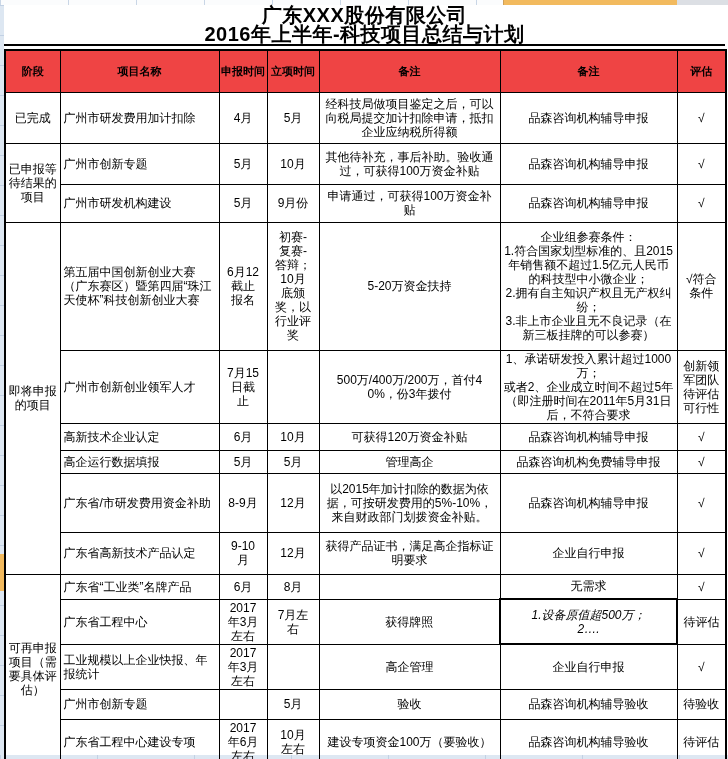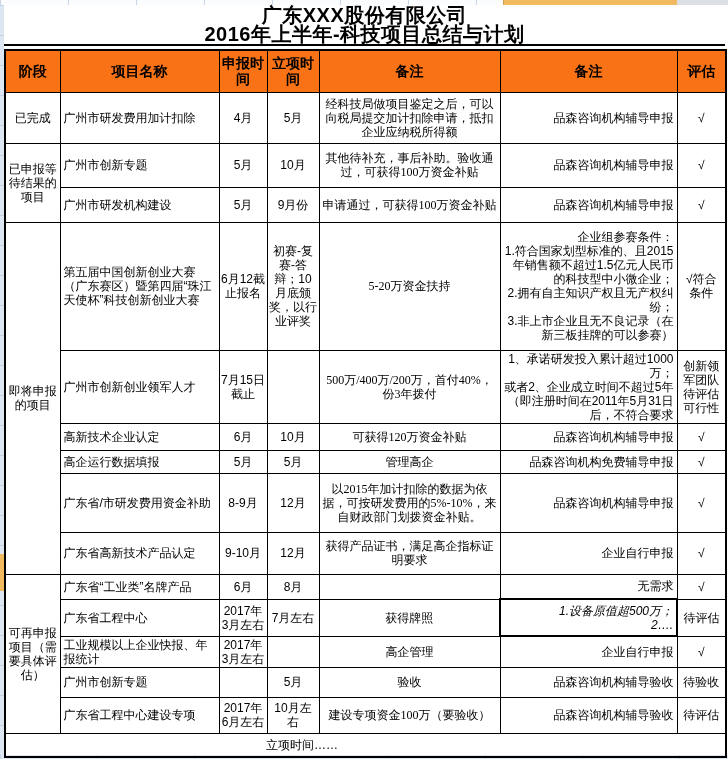--- a/index.html
+++ b/index.html
@@ -19,26 +19,26 @@
     background-image:repeating-linear-gradient(to right,#c2d1e4 0 1px,transparent 1px 97px); }
 
   .content { position:absolute; top:5px; left:4px; width:721px; }
 
   .title-block { width:721px; text-align:center; border-bottom:2px solid #000; padding-top:1px; }
   .title-line { font-size:20px; font-weight:bold; line-height:19px; letter-spacing:0.5px; }
 
   table.main { border-collapse:collapse; table-layout:fixed; width:721px; margin-top:3px; border:2px solid #000; }
   td { border:1px solid #000; font-size:12px; line-height:14px; padding:1px 3px; overflow:hidden;
        word-break:break-all; vertical-align:middle; }
-  thead td { background:#f97316; font-weight:bold; font-size:14px; line-height:16px; text-align:center; padding:1px 1px; }
+  thead td { background:#ef4444; font-weight:bold; font-size:11px; line-height:16px; text-align:center; padding:1px 1px; }
   .c-stage { text-align:center; padding:18px 2px; }
   .c-name  { text-align:left; }
-  .c-time  { text-align:center; padding:1px 1px; }
-  .c-note1 { text-align:center; white-space:pre-line;font-family:Liberation Serif, serif; }
-  .c-note2 { text-align:right; white-space:pre-line; }
+  .c-time  { text-align:center; padding:1px 7px; }
+  .c-note1 { text-align:center; white-space:pre-line; }
+  .c-note2 { text-align:center; white-space:pre-line; }
   .c-eval  { text-align:center; }
   td.sel   { border:2px solid #000;font-style:italic; }
 
   .extra-row td { border-left:1px solid #000; border-right:1px solid #000; border-bottom:2px solid #000;
                   text-align:center; padding-right:130px; }
   .signature { width:721px; height:43px; border-bottom:2px solid #000; text-align:right; padding:2px 6px 0 0; }
   .sig-company { font-size:10px; font-weight:bold; line-height:20px; }
 </style>
 </head>
 <body>

